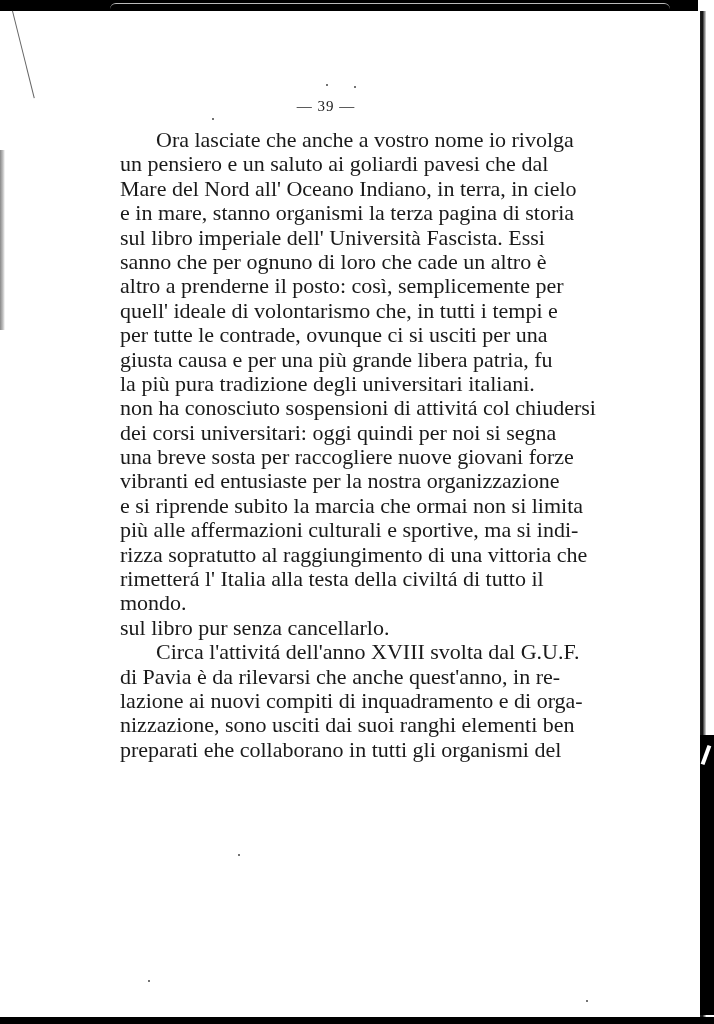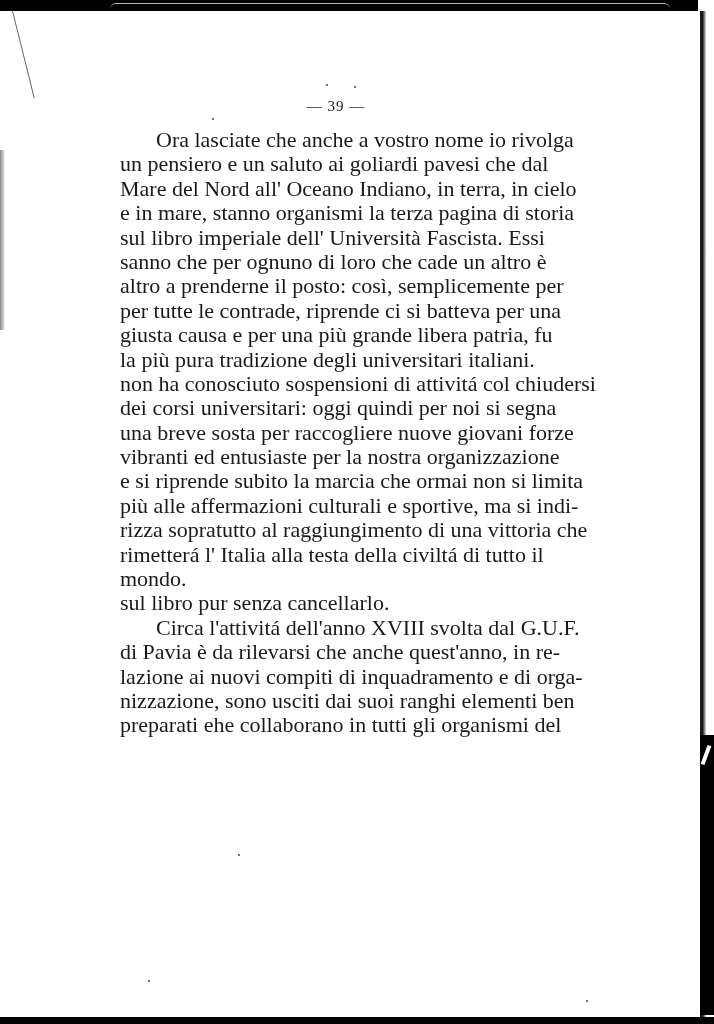--- a/index.html
+++ b/index.html
@@ -56,21 +56,21 @@
       position: absolute; left: 12px; top: 11px; width: 1px; height: 90px;
       background: #666; transform: rotate(-14deg); transform-origin: top left;
     }
     .speck {
       position: absolute; width: 2px; height: 2px; border-radius: 50%;
       background: #444;
     }
 
     .page-number {
       position: absolute;
-      left: 10px; width: 652px;
+      left: 0; width: 652px;
       top: 98px;
       text-align: center;
       font-size: 15px;
       letter-spacing: 1px;
     }
     .text-block {
       position: absolute;
       left: 120px;
       top: 128px;
       width: 414px;
@@ -113,21 +113,22 @@
   <div class="text-block">
 
     <div>
       <span class="line indent">Ora lasciate che anche a vostro nome io rivolga</span>
       <span class="line">un pensiero e un saluto ai goliardi pavesi che dal</span>
       <span class="line">Mare del Nord all' Oceano Indiano, in terra, in cielo</span>
       <span class="line">e in mare, stanno organismi la terza pagina di storia</span>
       <span class="line">sul libro imperiale dell' Università Fascista. Essi</span>
       <span class="line">sanno che per ognuno di loro che cade un altro è</span>
       <span class="line">altro a prenderne il posto: così, semplicemente per</span>
-      <span class="line">per tutte le contrade, riprende ci si batteva per una</span>
+      <span class="line">quell' ideale di volontarismo che, in tutti i tempi e</span>
+      <span class="line">per tutte le contrade, ovunque ci si usciti per una</span>
       <span class="line">giusta causa e per una più grande libera patria, fu</span>
       <span class="line last">la più pura tradizione degli universitari italiani.</span>
     </div>
 
     <div>
       <span class="line">non ha conosciuto sospensioni di attivitá col chiudersi</span>
       <span class="line">dei corsi universitari: oggi quindi per noi si segna</span>
       <span class="line">una breve sosta per raccogliere nuove giovani forze</span>
       <span class="line">vibranti ed entusiaste per la nostra organizzazione</span>
       <span class="line">e si riprende subito la marcia che ormai non si limita</span>

